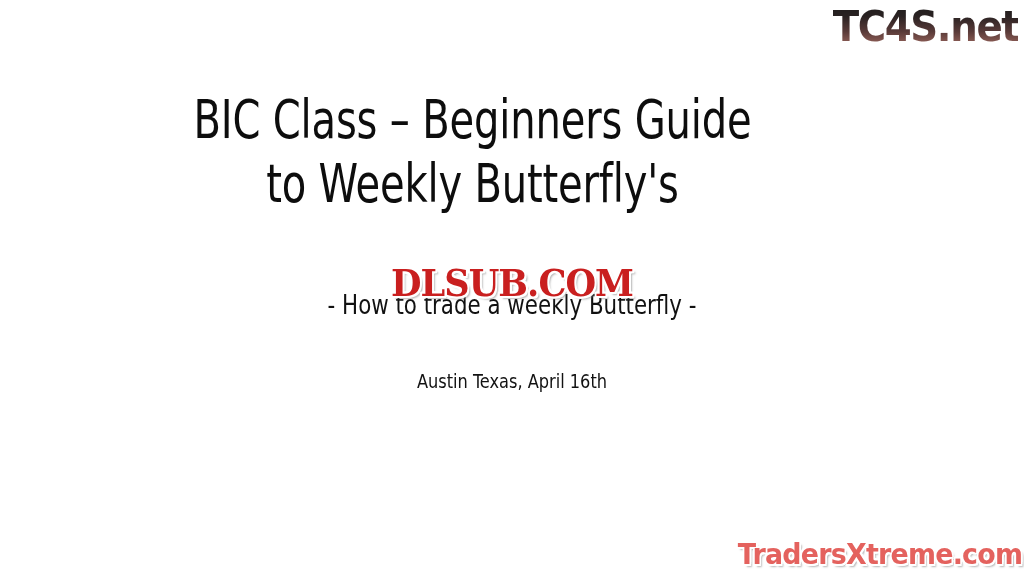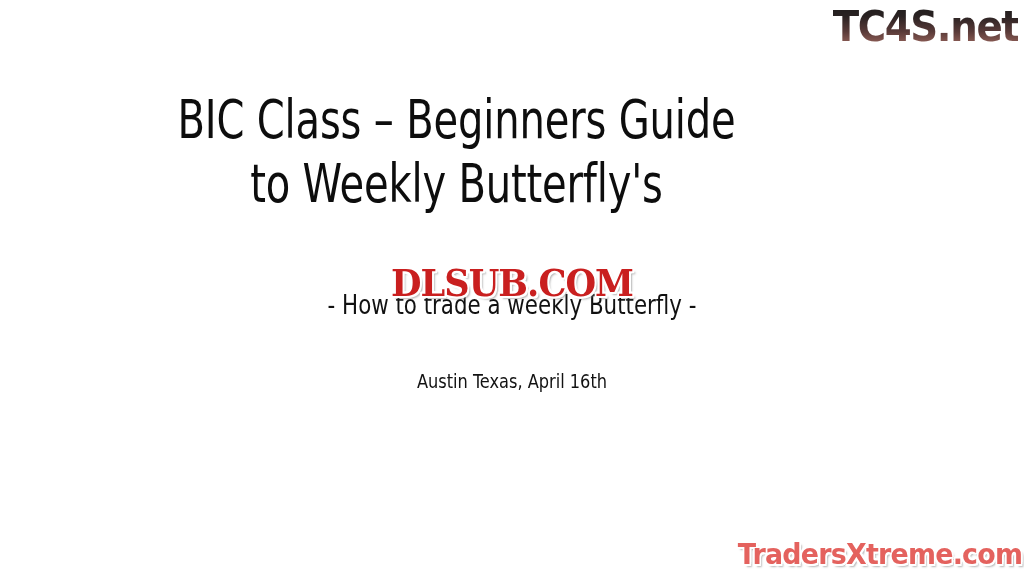--- a/index.html
+++ b/index.html
@@ -14,21 +14,21 @@
     position: relative;
     width: 1024px;
     height: 576px;
     background: #ffffff;
     overflow: hidden;
   }
 
   
   .title-block {
     position: absolute;
-    left: 0;
+    left: 16px;
     top: 88px;
     width: 913px;
     text-align: center;
   }
   .title-line {
     font-family: "DejaVu Sans Condensed", "Liberation Sans Narrow", "Liberation Sans", sans-serif;
     font-stretch: condensed;
     font-weight: 300;
     font-size: 53px;
     line-height: 64px;

